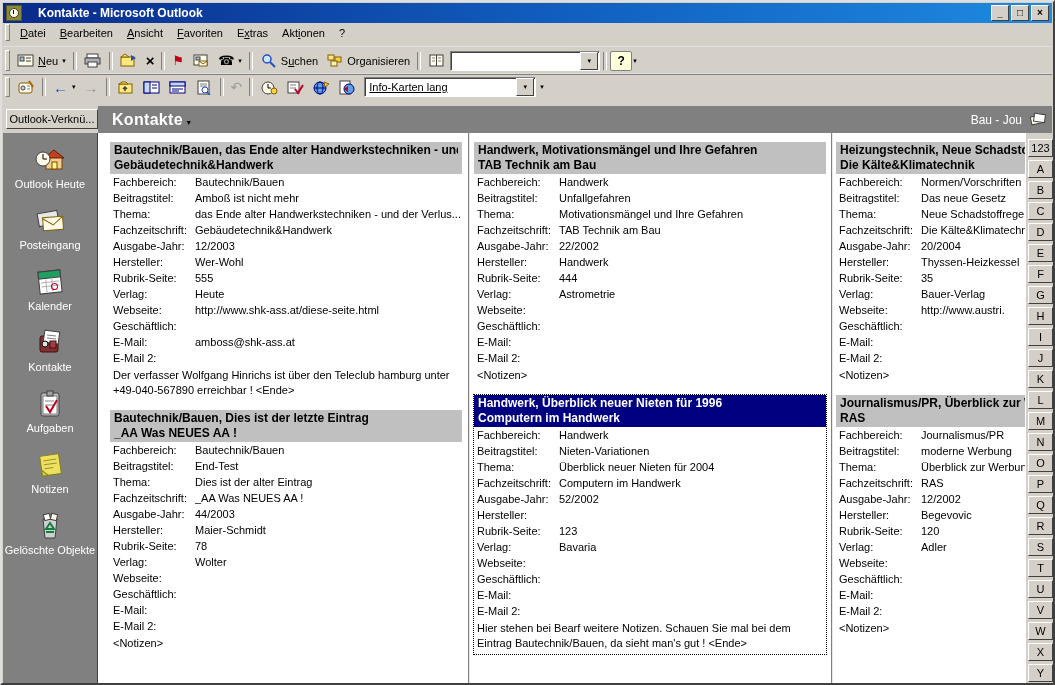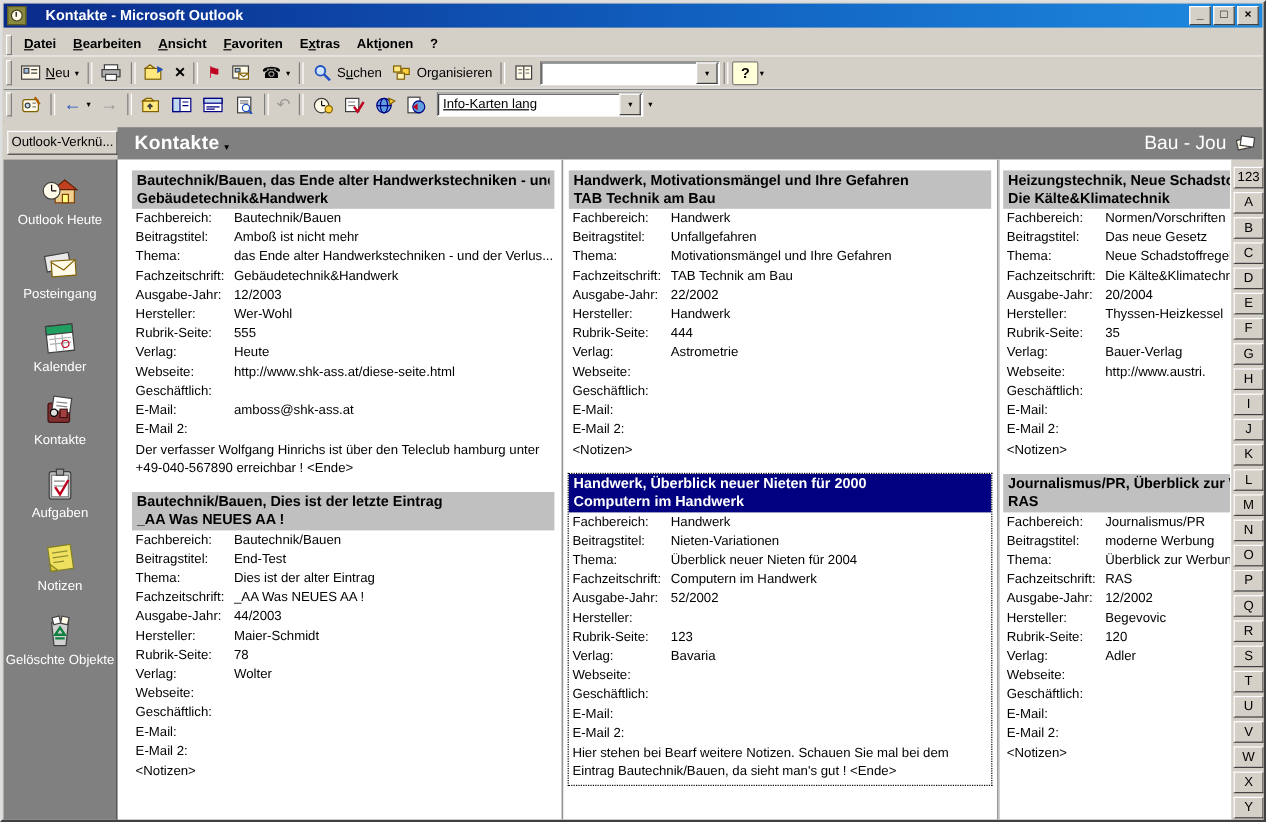--- a/index.html
+++ b/index.html
@@ -20,22 +20,22 @@
   }
   .titlebar .title{font-weight:bold;font-size:12px;margin-left:16px;flex:1;white-space:nowrap;}
   .tb-btn{width:16px;height:14px;background:#d4d0c8;margin-left:2px;
     border:1px solid;border-color:#fff #404040 #404040 #fff;
     display:flex;align-items:center;justify-content:center;
     font-size:10px;font-weight:bold;color:#000;line-height:10px;}
   .appicon{width:14px;height:14px;background:#8a8a3c;border:1px solid #5a5a20;position:relative;}
   .appicon:before{content:"";position:absolute;left:2px;top:2px;width:8px;height:8px;border-radius:50%;background:#fffbe8;border:1px solid #404020;}
   .appicon:after{content:"";position:absolute;left:6px;top:4px;width:1px;height:4px;background:#000;}
   
-  .menubar{left:1px;top:22px;width:1049px;height:22px;display:flex;align-items:flex-end;
-    border-bottom:1px solid #fff;font-weight:bold;}
+  .menubar{left:1px;top:22px;width:1049px;height:22px;display:flex;align-items:flex-start;
+    border-bottom:1px solid #fff;}
   .menu-item{padding:3px 7px;white-space:nowrap;}
   .grip{width:3px;height:70%;margin:0 3px 0 2px;
     border:1px solid;border-color:#fff #808080 #808080 #fff;}
   .toolbar{left:1px;width:1049px;display:flex;align-items:center;
     border-top:1px solid #dfdfdf;}
   .toolbar1{top:44px;height:27px;border-bottom:1px solid #808080;}
   .toolbar2{top:71px;height:26px;border-bottom:1px solid #808080;}
   .sep{width:2px;height:18px;margin:0 3px;border-left:1px solid #808080;border-right:1px solid #fff;}
   .tbtn{display:flex;align-items:center;gap:3px;padding:2px 4px;white-space:nowrap;}
   .glyph{font-size:13px;line-height:13px;}
@@ -54,21 +54,21 @@
   .ico svg{position:absolute;left:0;top:0;}
   
   .headerrow{left:1px;top:97px;width:1049px;height:34px;background:#d4d0c8;}
   .sb-header{position:absolute;left:3px;top:10px;width:90px;height:18px;background:#d4d0c8;
     border:1px solid;border-color:#fff #404040 #404040 #fff;
     display:flex;align-items:center;justify-content:center;white-space:nowrap;overflow:hidden;}
   .banner{position:absolute;left:95px;top:7px;right:0;height:27px;background:#808080;
     display:flex;align-items:center;color:#fff;padding:0 6px 0 14px;box-sizing:border-box;}
   .banner .btitle{font-weight:bold;font-size:16px;letter-spacing:.3px;}
   .banner .bdrop{font-size:8px;color:#000;margin:6px 0 0 4px;}
-  .banner .brange{margin-left:auto;font-size:16px;margin-right:8px;white-space:nowrap;}
+  .banner .brange{margin-left:auto;font-size:12px;margin-right:8px;white-space:nowrap;}
   
   .sidebar{left:1px;top:131px;width:95px;height:551px;background:#808080;
     border-right:1px solid #404040;display:flex;flex-direction:column;align-items:center;
     padding-top:12px;box-sizing:border-box;gap:16px;overflow:hidden;}
   .sb-item{display:flex;flex-direction:column;align-items:center;gap:3px;color:#fff;text-align:center;width:92px;}
   .sb-item .lbl{line-height:12px;}
   
   .cards-area{left:96px;top:131px;width:927px;height:551px;background:#fff;overflow:hidden;}
   .vdiv{position:absolute;top:0;bottom:0;width:1px;background:#808080;border-right:1px solid #e8e8e8;}
   .col{position:absolute;top:0;width:352px;}
@@ -605,21 +605,21 @@
           </div>
           <div class="frow">
             <span class="flabel">E-Mail 2:</span>
             <span class="fvalue"></span>
           </div>
         </div>
         <div class="card-notes">&lt;Notizen&gt;</div>
       </div>
       <div class="card selected">
         <div class="card-header">
-          <div>Handwerk, Überblick neuer Nieten für 2000</div>
+          <div>Handwerk, Überblick neuer Nieten für 1996</div>
           <div>Computern im Handwerk</div>
         </div>
         <div>
           <div class="frow">
             <span class="flabel">Fachbereich:</span>
             <span class="fvalue">Handwerk</span>
           </div>
           <div class="frow">
             <span class="flabel">Beitragstitel:</span>
             <span class="fvalue">Nieten-Variationen</span>

